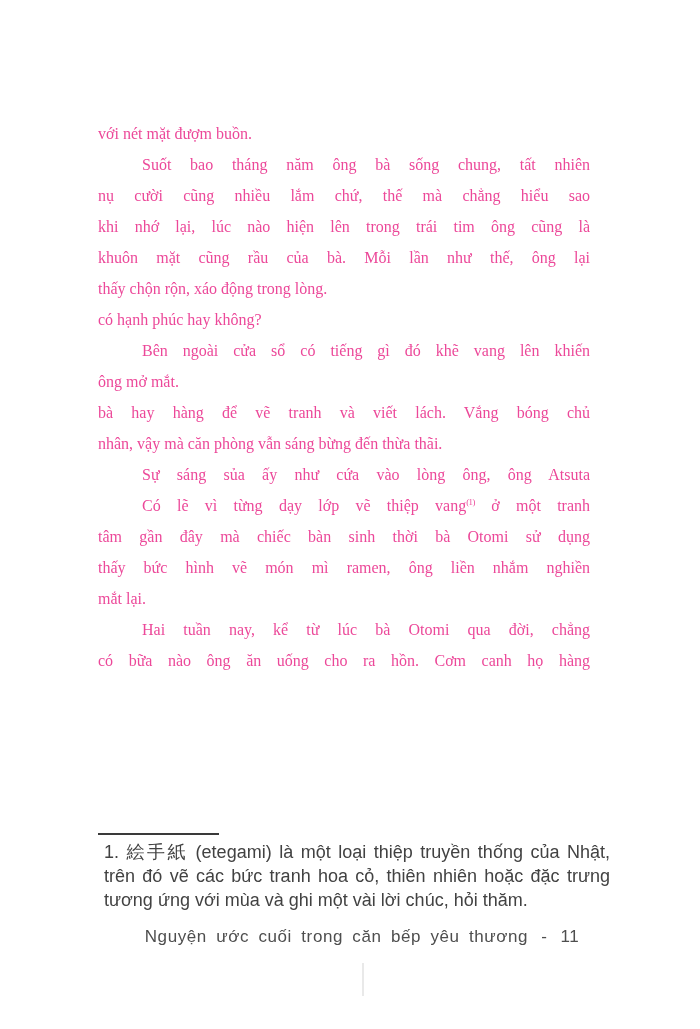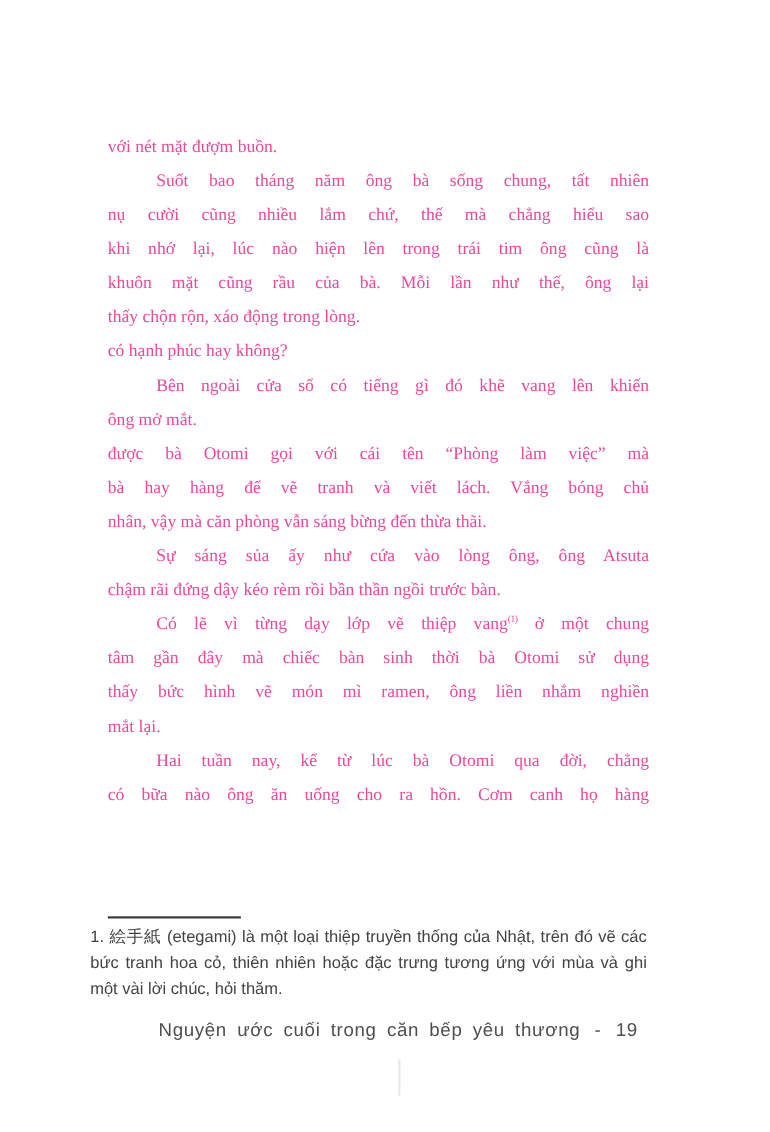--- a/index.html
+++ b/index.html
@@ -50,25 +50,25 @@
   #footnote-rule {
     position: absolute;
     left: 98px;
     top: 833px;
     width: 121px;
     height: 2px;
     background: #3a3a3a;
   }
   #footnote-text {
     position: absolute;
-    left: 82px;
+    left: 104px;
     top: 840px;
     width: 506px;
     font-family: "Liberation Sans", "DejaVu Sans", sans-serif;
-    font-size: 15px;
+    font-size: 18px;
     line-height: 24px;
     color: #424242;
     text-align: justify;
   }
   
   #footer {
     position: absolute;
     left: 12px;
     top: 927px;
     width: 700px;
@@ -100,38 +100,36 @@
   <div id="body-text">
       <div class="line">với nét mặt đượm buồn.</div>
       <div class="line just indent">Suốt bao tháng năm ông bà sống chung, tất nhiên</div>
       <div class="line just">nụ cười cũng nhiều lắm chứ, thế mà chẳng hiểu sao</div>
       <div class="line just">khi nhớ lại, lúc nào hiện lên trong trái tim ông cũng là</div>
       <div class="line just">khuôn mặt cũng rầu của bà. Mỗi lần như thế, ông lại</div>
       <div class="line">thấy chộn rộn, xáo động trong lòng.</div>
       <div class="line">có hạnh phúc hay không?</div>
       <div class="line just indent">Bên ngoài cửa sổ có tiếng gì đó khẽ vang lên khiến</div>
       <div class="line">ông mở mắt.</div>
-      <div class="line just">được bà Otomi gọi với cái tên “Phòng làm việc” mà</div>
       <div class="line just">bà hay hàng để vẽ tranh và viết lách. Vắng bóng chủ</div>
       <div class="line">nhân, vậy mà căn phòng vẫn sáng bừng đến thừa thãi.</div>
       <div class="line just indent">Sự sáng sủa ấy như cứa vào lòng ông, ông Atsuta</div>
-      <div class="line">chậm rãi đứng dậy kéo rèm rồi bần thần ngồi trước bàn.</div>
-      <div class="line just indent"><span>Có lẽ vì từng dạy lớp vẽ thiệp vang</span><sup>(1)</sup><span> ở một chung</span></div>
+      <div class="line just indent"><span>Có lẽ vì từng dạy lớp vẽ thiệp vang</span><sup>(1)</sup><span> ở một tranh</span></div>
       <div class="line just">tâm gần đây mà chiếc bàn sinh thời bà Otomi sử dụng</div>
       <div class="line just">thấy bức hình vẽ món mì ramen, ông liền nhắm nghiền</div>
       <div class="line">mắt lại.</div>
       <div class="line just indent">Hai tuần nay, kể từ lúc bà Otomi qua đời, chẳng</div>
       <div class="line just">có bữa nào ông ăn uống cho ra hồn. Cơm canh họ hàng</div>
     </div>
 
   <div id="footnote-rule"></div>
 
   <div id="footnote-text">1. 絵手紙 (etegami) là một loại thiệp truyền thống của Nhật, trên đó vẽ các bức tranh hoa cỏ, thiên nhiên hoặc đặc trưng tương ứng với mùa và ghi một vài lời chúc, hỏi thăm.</div>
 
   <div id="footer">
     <span>Nguyện ước cuối trong căn bếp yêu thương</span>
     <span>-</span>
-    <span>19</span>
+    <span>11</span>
   </div>
 
   <div id="scan-artifact"></div>
 
 </div>
 
 </body></html>

